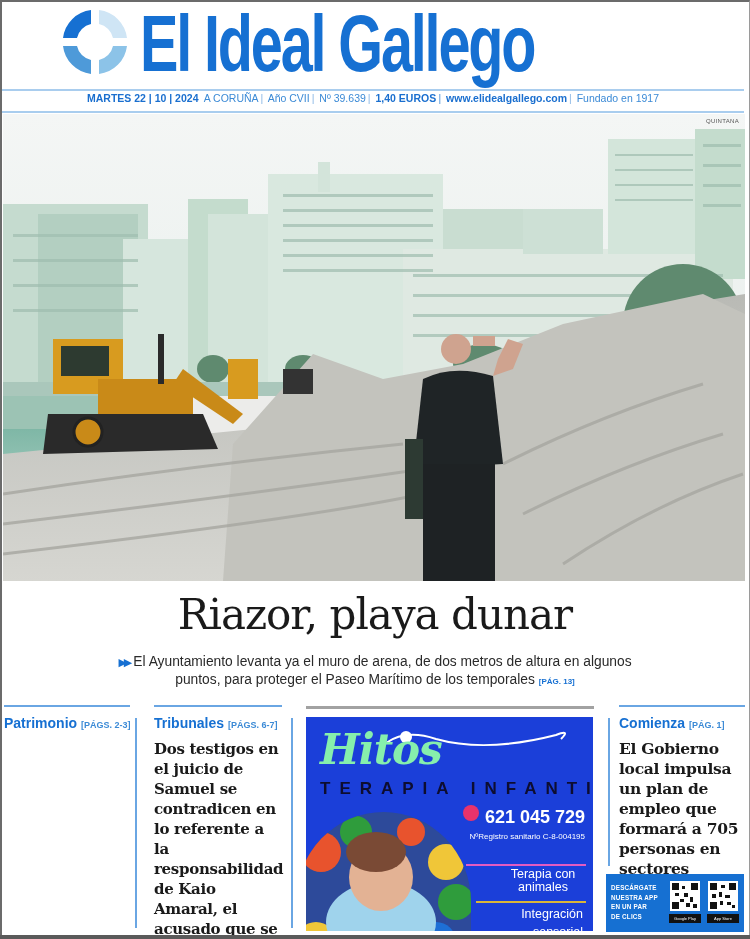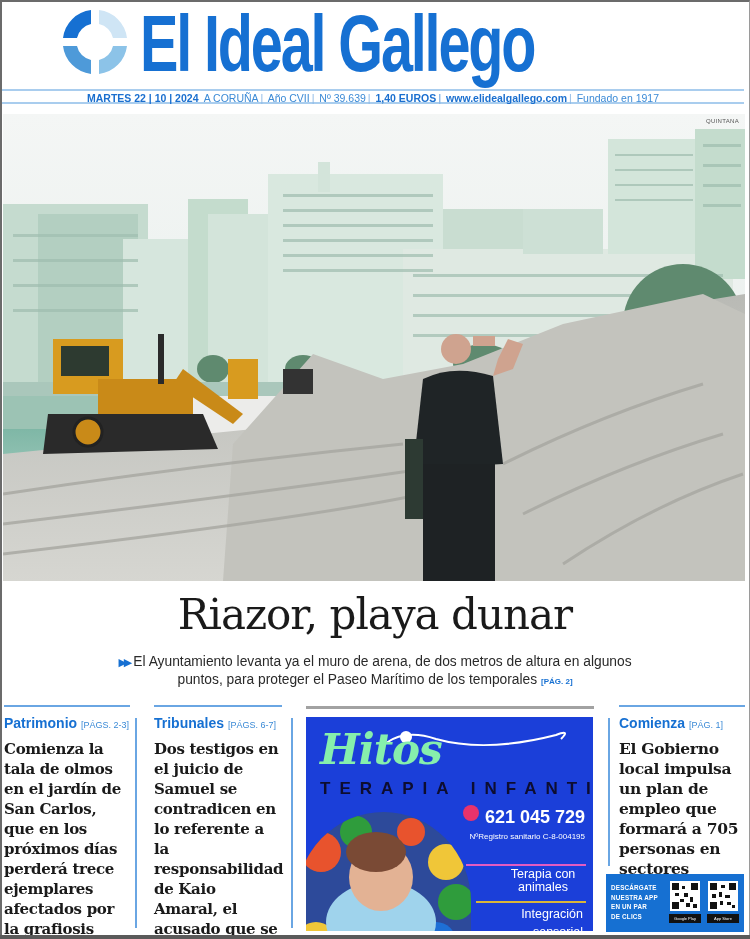--- a/index.html
+++ b/index.html
@@ -4,40 +4,40 @@
 <style>
   * { box-sizing: border-box; margin: 0; padding: 0; }
   html, body { width: 750px; height: 939px; overflow: hidden; background: #ffffff; }
   body { position: relative; font-family: "Liberation Sans", sans-serif; color: #1a1a1a; }
   .page-frame { position: absolute; left: 0; top: 0; width: 750px; height: 939px; border-left: 2px solid #6b6b6b; border-top: 2px solid #6b6b6b; border-right: 1px solid #9a9a9a; }
 
   
   .masthead { position: absolute; left: 0; top: 0; width: 750px; height: 88px; }
   .logo-mark { position: absolute; left: 61px; top: 8px; width: 68px; height: 68px; }
   .logo-title { position: absolute; left: 140px; top: -4px; font-family: "Liberation Sans", sans-serif; font-weight: 700; font-size: 80px; letter-spacing: -3px; color: #1670d2; transform: scaleX(0.72); transform-origin: left top; white-space: nowrap; line-height: 96px; }
-  .info-bar { position: absolute; left: 2px; top: 89px; width: 742px; height: 15px; border-top: 2px solid #a9cdee; border-bottom: 2px solid #a9cdee; text-align: center; font-size: 10.5px; line-height: 14px; color: #3b8ad6; white-space: nowrap; }
+  .info-bar { position: absolute; left: 2px; top: 89px; width: 742px; height: 24px; border-top: 2px solid #a9cdee; border-bottom: 2px solid #a9cdee; text-align: center; font-size: 10.5px; line-height: 14px; color: #3b8ad6; white-space: nowrap; }
   .info-bar .strong { font-weight: 700; color: #1a6fcf; }
   .info-bar .sep { color: #8cb8e6; margin: 0 2px; }
 
   
   .photo { position: absolute; left: 3px; top: 114px; width: 742px; height: 467px; overflow: hidden; background: #e9efec; }
   .photo svg { display: block; }
   .photo-credit { position: absolute; right: 6px; top: 4px; font-size: 6px; color: #555; letter-spacing: 0.3px; }
 
   
   .headline { position: absolute; left: 0; top: 590px; width: 750px; text-align: center; font-family: "DejaVu Serif", serif; font-weight: 400; font-size: 42px; color: #1a1a1a; letter-spacing: -1px; }
   .subhead { position: absolute; left: 100px; top: 653px; width: 550px; text-align: center; font-size: 13.8px; line-height: 18px; color: #2a2a2a; }
   .subhead .arrow { color: #1670d2; font-size: 11px; letter-spacing: -3px; margin-right: 4px; }
   .subhead .pag { color: #1670d2; font-size: 8px; font-weight: 700; }
 
   
   .col { position: absolute; top: 705px; }
   .col .rule { height: 2px; background: #6aa6e3; margin-bottom: 8px; }
   .col .section { font-size: 14px; font-weight: 700; color: #1670d2; white-space: nowrap; }
-  .col .section .pags { font-size: 9px; font-weight: 400; color: #3b8ad6; }
+  .col .section .pags { font-size: 9px; font-weight: 700; color: #3b8ad6; }
   .col .story { margin-top: 8px; font-family: "DejaVu Serif", serif; font-weight: 700; font-size: 15px; line-height: 20px; color: #1a1a1a; letter-spacing: -0.3px; }
   .vline { position: absolute; width: 2px; background: #6aa6e3; }
 
   .col-1 { left: 4px; width: 126px; }
   .col-2 { left: 154px; width: 128px; }
   .col-3 { left: 619px; width: 126px; }
   .col-3 .story { font-size: 15.5px; }
 
   
   .ad-topline { position: absolute; left: 306px; top: 706px; width: 288px; height: 3px; background: #a2a2a2; }
@@ -192,30 +192,29 @@
       <rect x="402" y="325" width="18" height="80" fill="#2d3a33"></rect>
       <rect x="420" y="350" width="72" height="117" fill="#1e2224"></rect>
     </g>
   </svg>
   <div class="photo-credit">QUINTANA</div>
 </div>
 
 <h1 class="headline">Riazor, playa dunar</h1>
 <p class="subhead">
   <span class="arrow">▶▶</span><span>El Ayuntamiento levanta ya el muro de arena, de dos metros de altura en algunos puntos, para proteger el Paseo Marítimo de los temporales</span>
-  <span class="pag">[PÁG. 2]</span>
+  <span class="pag">[PÁG. 13]</span>
 </p>
 
 <div class="col col-1">
   <div class="rule"></div>
   <div class="section">
     <span>Patrimonio</span>
     <span class="pags">[PÁGS. 2-3]</span>
   </div>
-  <div class="story">Comienza la tala de olmos en el jardín de San Carlos, que en los próximos días perderá trece ejemplares afectados por la grafiosis</div>
 </div>
 <div class="vline" style="left:135px; top:718px; height:210px;"></div>
 
 <div class="col col-2">
   <div class="rule"></div>
   <div class="section">
     <span>Tribunales</span>
     <span class="pags">[PÁGS. 6-7]</span>
   </div>
   <div class="story">Dos testigos en el juicio de Samuel se contradicen en lo referente a la responsabilidad de Kaio Amaral, el acusado que se enfrenta a la mayor condena</div>

